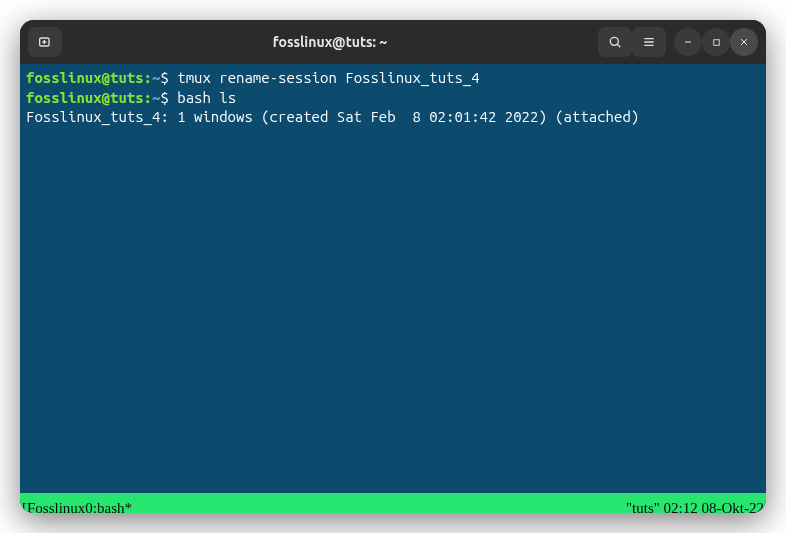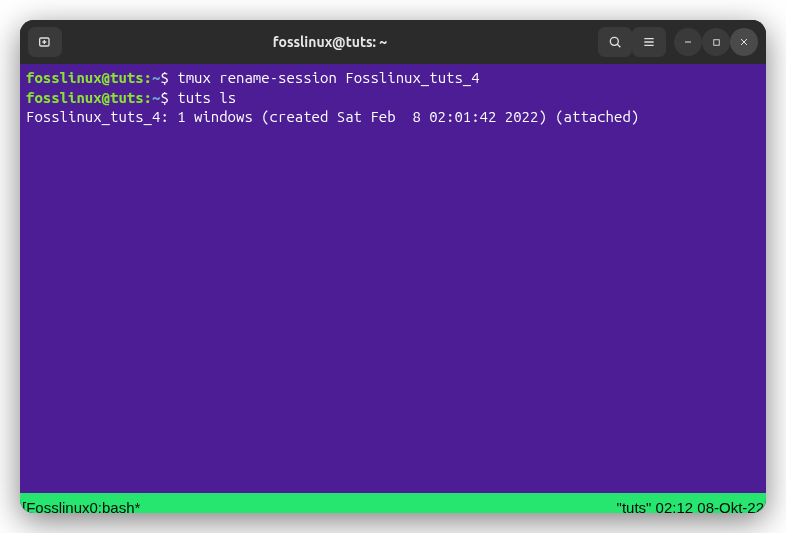--- a/index.html
+++ b/index.html
@@ -54,21 +54,21 @@
     .title {
       flex: 1;
       text-align: center;
       color: #e8e8e8;
       font-family: 'Ubuntu', sans-serif;
       font-size: 14px;
       font-weight: 600;
     }
     .terminal-body {
       flex: 1;
-      background: #4c1d95;
+      background: #0c4a6e;
       padding: 4px 6px;
       font-size: 15px;
       line-height: 1.3;
       color: #ffffff;
       overflow: hidden;
     }
     .term-line { white-space: pre; }
     .prompt-user { color: #8ae234; font-weight: bold; }
     .prompt-path { color: #729fcf; font-weight: bold; }
     .prompt-dollar { color: #ffffff; }
@@ -82,21 +82,21 @@
       margin-bottom: 1px;
     }
     .tmux-bar {
       height: 20px;
       background: #26e66f;
       color: #0a0a0a;
       font-size: 15px;
       line-height: 20px;
       display: flex;
       padding: 5px 2px;
-      font-family: Liberation Sans, sans-serif;
+      font-family: Liberation Serif, serif;
     }
     .tmux-left { flex: 0 0 auto; }
     .tmux-spacer { flex: 1; }
     .tmux-right { flex: 0 0 auto; }
     .icon-svg { width: 16px; height: 16px; }
   </style>
 </head>
 <body>
 
 <div class="window">
@@ -139,21 +139,21 @@
     <div class="tb-btn-small tb-btn-close">
       <svg class="icon-svg" viewBox="0 0 24 24" fill="none" stroke="currentColor" stroke-width="2" style="width:12px;height:12px">
         <line x1="6" y1="6" x2="18" y2="18"></line>
         <line x1="6" y1="18" x2="18" y2="6"></line>
       </svg>
     </div>
   </div>
 
   <div class="terminal-body">
     <div class="term-line"><span class="prompt-user">fosslinux@tuts</span><span class="prompt-user">:</span><span class="prompt-path">~</span><span class="prompt-dollar">$</span> <span class="cmd-text">tmux rename-session Fosslinux_tuts_4</span></div>
-    <div class="term-line"><span class="prompt-user">fosslinux@tuts</span><span class="prompt-user">:</span><span class="prompt-path">~</span><span class="prompt-dollar">$</span> <span class="cmd-text">tuts ls</span></div>
+    <div class="term-line"><span class="prompt-user">fosslinux@tuts</span><span class="prompt-user">:</span><span class="prompt-path">~</span><span class="prompt-dollar">$</span> <span class="cmd-text">bash ls</span></div>
     <div class="term-line"><span class="cmd-text">Fosslinux_tuts_4: 1 windows (created Sat Feb  8 02:01:42 2022) (attached)</span></div>
   </div>
 
   <div class="tmux-bar">
     <span class="tmux-left">[Fosslinux0:bash*</span>
     <span class="tmux-spacer"></span>
     <span class="tmux-right">"tuts" 02:12 08-Okt-22</span>
   </div>
 
 </div>

